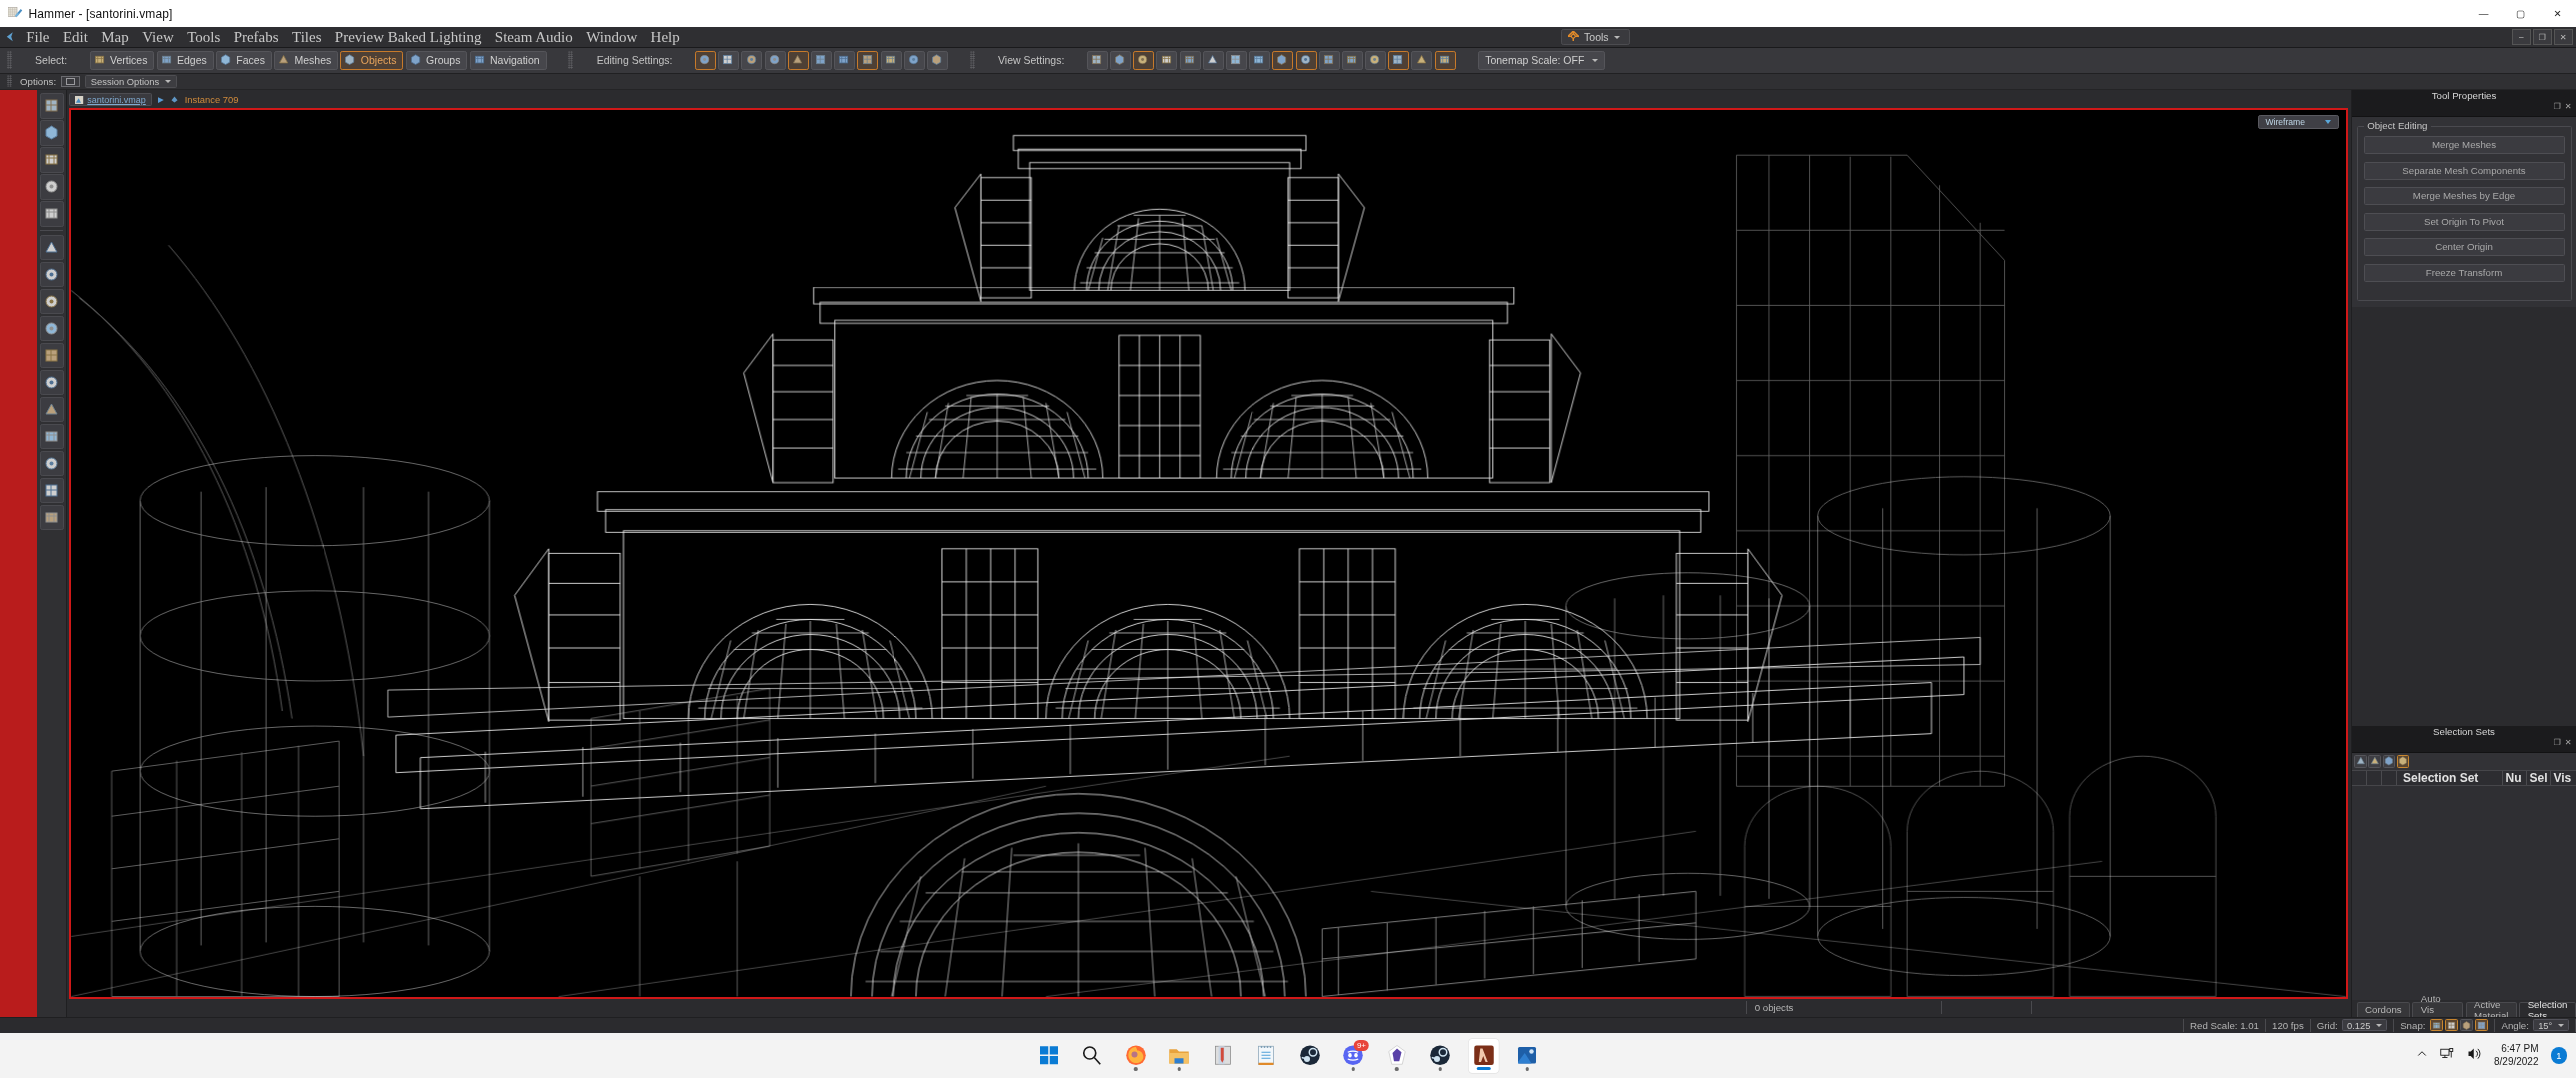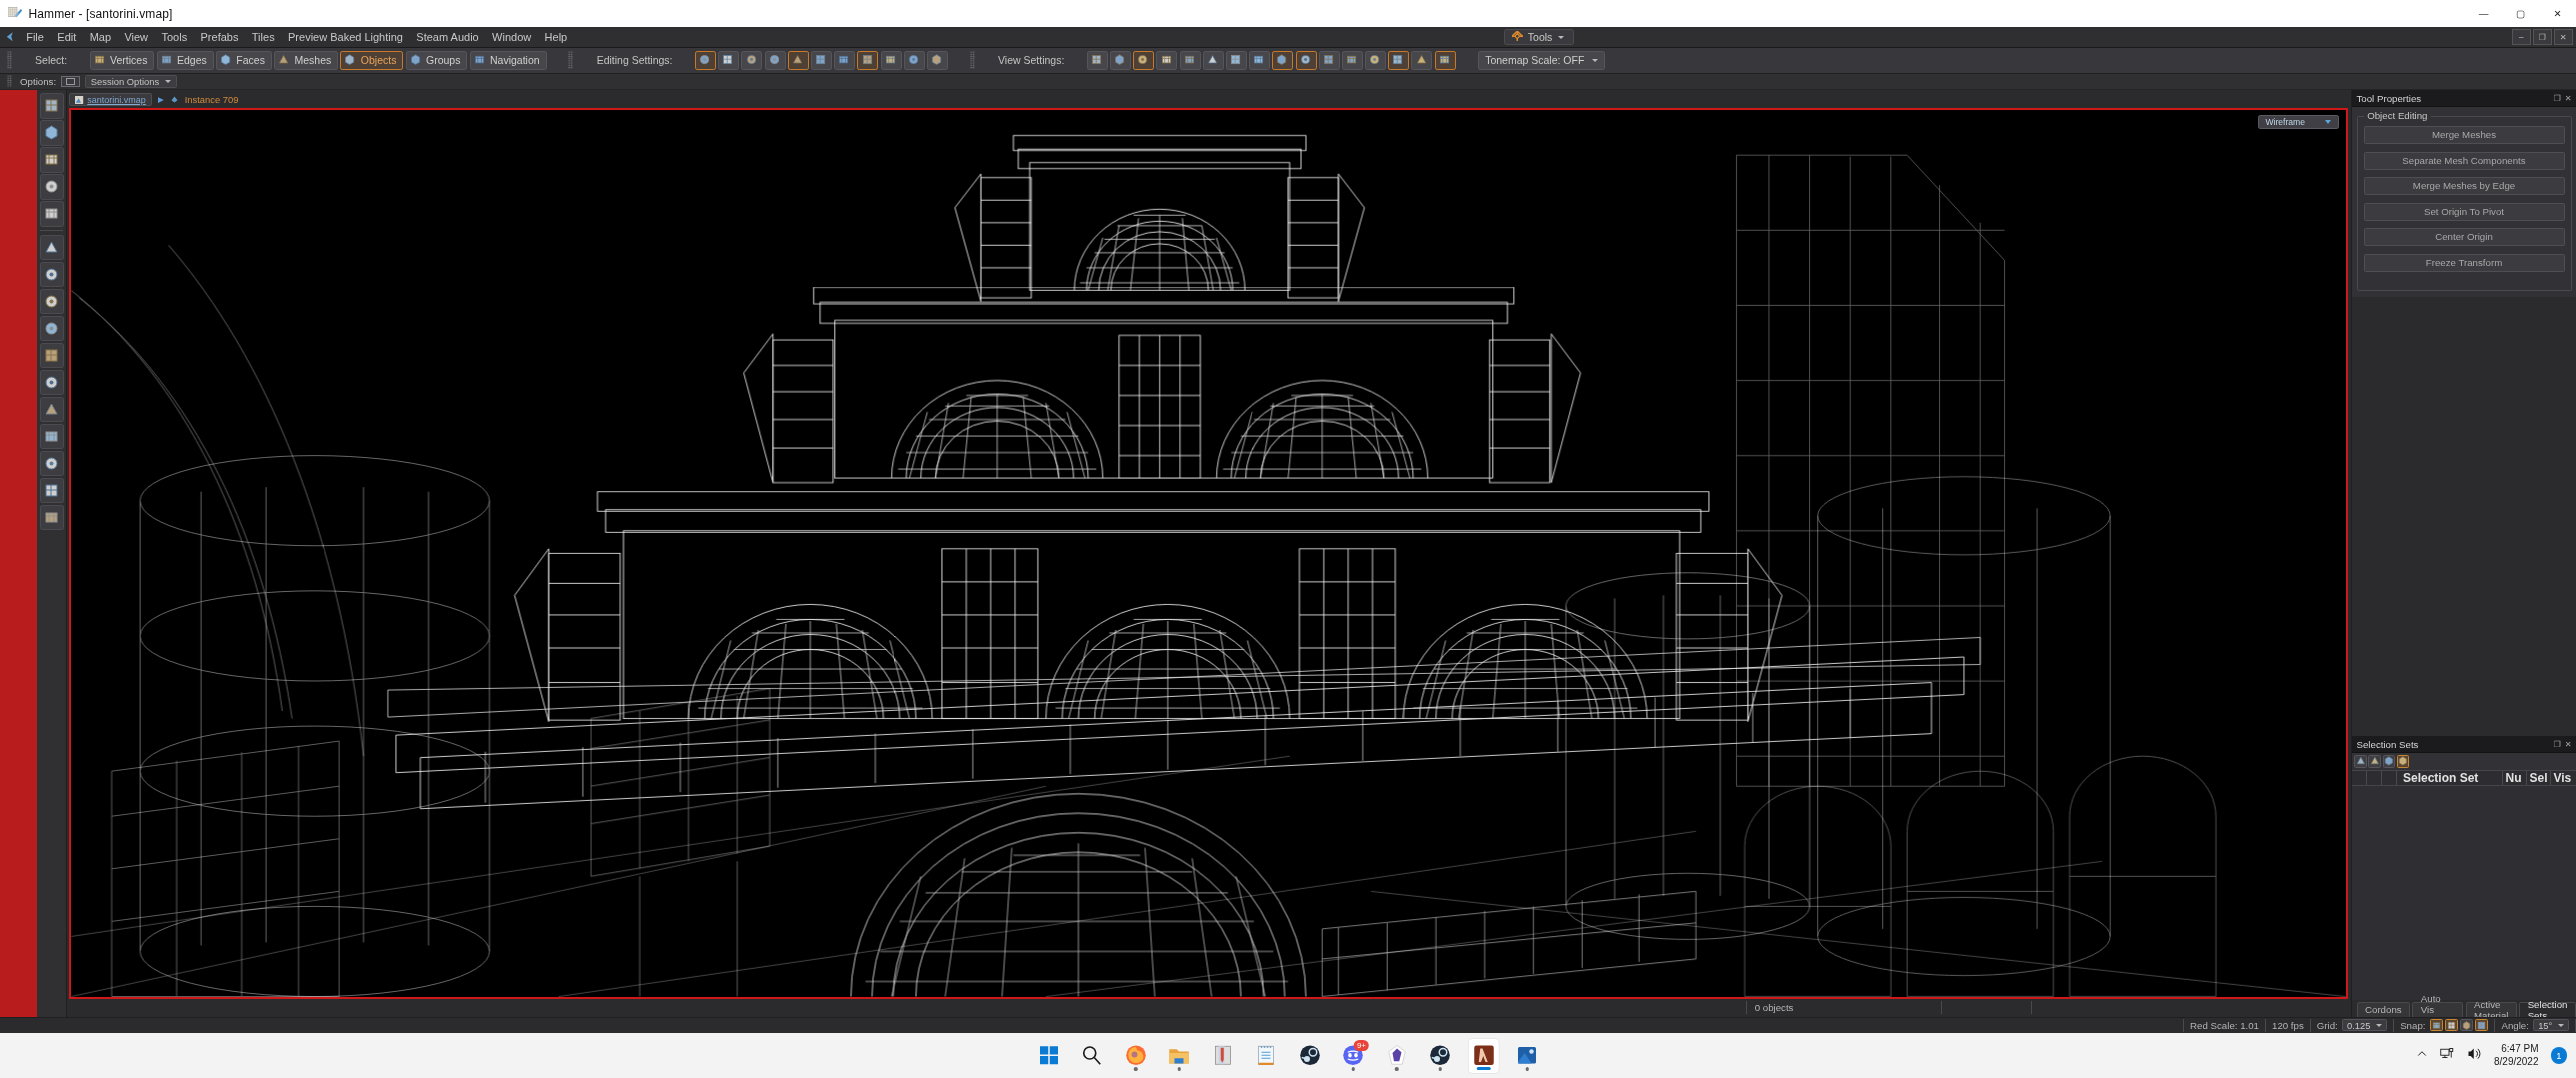--- a/index.html
+++ b/index.html
@@ -22,21 +22,21 @@
   .tb-buttons { margin-left: auto; display: flex; height: 27px; }
   .tb-btn { width: 37px; height: 27px; display: flex; align-items: center; justify-content: center; color: #222; font-size: 9.7px; }
 
   
   .menubar {
     height: 21px; background: #2f2f32; display: flex; align-items: center;
     border-bottom: 0.7px solid #1a1a1c; flex: 0 0 21px; position: relative;
   }
   .menu-logo { width: 19.5px; height: 19.5px; display:flex; align-items:center; justify-content:center; }
   .menu-item {
-    color: #c8c8c8; font-size: 11px; padding: 3px 6.7px; white-space: nowrap; cursor: default;
+    color: #c8c8c8; font-size: 15px; padding: 3px 6.7px; white-space: nowrap; cursor: default; font-family: Liberation Serif, serif;
   }
   .win-ctl { margin-left:auto; display:flex; align-items:center; padding-right: 3px; }
   .win-ctl span { width: 19.5px; height: 16.5px; display:flex; align-items:center; justify-content:center;
       color:#bbb; font-size: 8.2px; border:0.7px solid #555; margin-left:1.5px; background:#3a3a3e;}
 
   .tools-btn {
     margin-left: auto; margin-right: 6px; display: flex; align-items: center; gap: 5.2px;
     background: #3a3a3e; border: 0.7px solid #4c4c50; border-radius: 2.2px;
     padding: 1.5px 9px 1.5px 6.7px; color: #c9c9c9; font-size: 10.5px; height: 16.5px;
   }
@@ -99,22 +99,22 @@
   svg.wire { position:absolute; inset:0; width:100%; height:100%; display:block; }
 
   
   .vstatus { height: 18px; background:#2b2b2e; display:flex; align-items:center; flex:0 0 18px; }
   .vstatus .cell { height:13.5px; display:flex; align-items:center; padding:0 7.5px; color:#b6b6b6; font-size:9.7px; border-left:0.7px solid #4a4a4e; }
   .vstatus .spacer { flex: 0 0 1677px; }
 
   
   .rightdock { width: 225px; flex:0 0 225px; background:#2b2b2e; display:flex; flex-direction:column; border-left:0.7px solid #1f1f21;}
   .panel-title {
-    height: 17px; background:#1b1b1d; display:flex; align-items:center; padding:0 4.5px;
-    color:#d6d6d6; font-size:9.7px; border-bottom:0.7px solid #121213;
+    height: 27px; background:#1b1b1d; display:flex; align-items:center; padding:0 4.5px;
+    color:#d6d6d6; font-size:9.7px; border-bottom:0.7px solid #121213;flex-direction:column;
   }
   .panel-title .pt-actions { margin-left:auto; display:flex; gap:3.7px; color:#a8a8a8; font-size:8.2px; }
   .panel-body { background:#323236; flex: 0 0 auto; padding: 3px 4.5px 6px 4.5px; }
   .groupbox { border:0.7px solid #4a4a4f; border-radius:1.5px; padding: 9px 6px 6px 6px; position:relative; margin-top:6px;}
   .groupbox > .gb-title { position:absolute; top:-6.7px; left:6px; background:#323236; padding:0 3.7px; color:#c6c6c6; font-size:9.7px;}
   .pbtn {
     display:block; width:100%; height:18px; line-height:16.5px; text-align:center;
     background:#3b3b40; border:0.7px solid #4e4e53; border-radius:1.5px;
     color:#a9a9a9; font-size:9.7px; margin-bottom:7.5px;
   }

